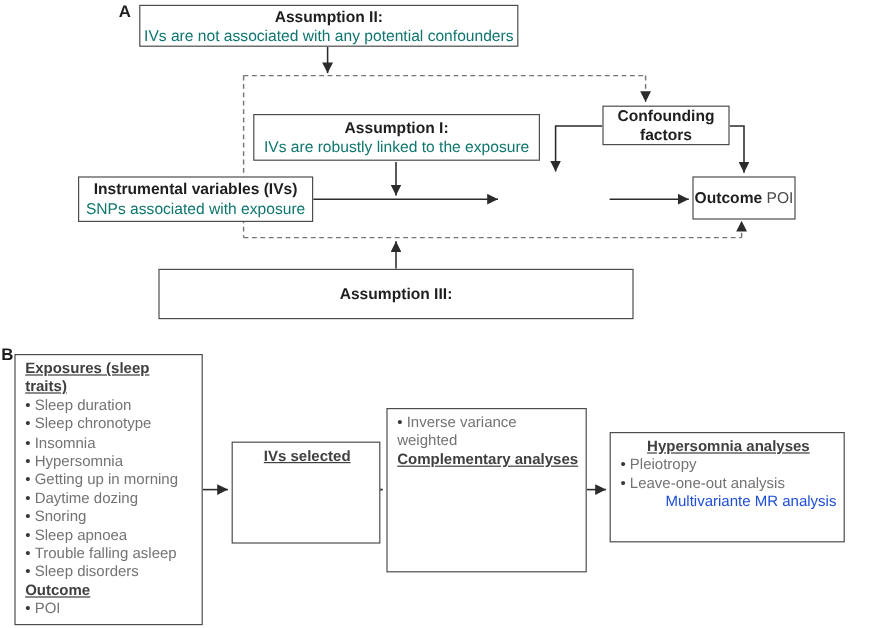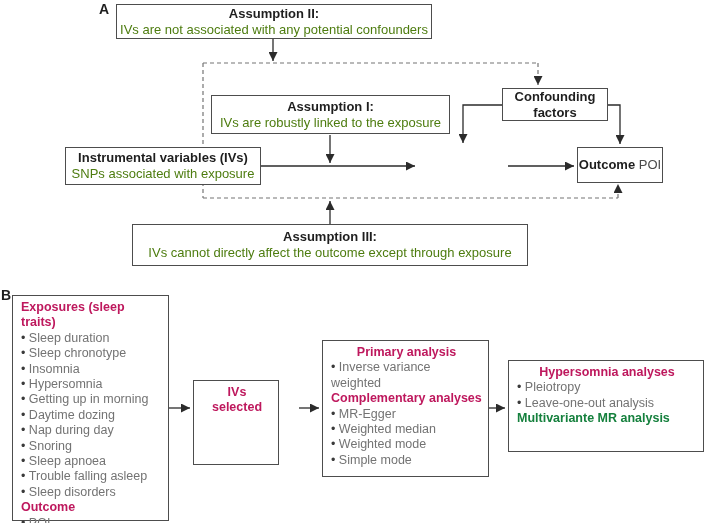--- a/index.html
+++ b/index.html
@@ -13,29 +13,29 @@
   }
   .box{
     position:absolute;z-index:1;box-sizing:border-box;background:#ffffff;
     border:1.3px solid #4d4d4d;
   }
   .flowbox{
     display:flex;flex-direction:column;justify-content:center;align-items:center;
     text-align:center;font-size:13px;line-height:16px;
   }
   .bt{font-weight:700;color:#1e1e1e;}
-  .bb{font-weight:400;color:#4d7c0f;}
+  .bb{font-weight:400;color:#0f766e;}
   .inline-title{font-weight:700;color:#1e1e1e;}
   .inline-body{font-weight:400;color:#4a4a4a;}
   .listbox{font-size:12.5px;line-height:15.4px;padding:4px 6px 2px 8px;}
-  .listbox .heading{font-weight:700;color:#be185d;}
+  .listbox .heading{font-weight:700;color:#404040;text-decoration:underline;}
   .listbox .heading.centered{text-align:center;}
   .listbox ul{margin:0;padding:0;list-style:none;color:#737373;}
   .listbox li::before{content:"\2022\00a0";color:#3a3a3a;}
-  .footer-line{font-weight:700;color:#15803d;text-align:left;}
+  .footer-line{font-weight:400;color:#1d4ed8;text-align:right;}
 </style>
 </head>
 <body>
 
 <div class="canvas">
 
   <svg class="connectors" width="726" height="523" viewBox="0 0 726 523">
     <defs>
       <marker id="arr" viewBox="0 0 9 9" refX="9" refY="4.5" markerWidth="9" markerHeight="9" markerUnits="userSpaceOnUse" orient="auto">
         <path d="M0,0 L9,4.5 L0,9 Z" fill="#2b2b2b"></path>
@@ -85,62 +85,53 @@
 
   <div class="box flowbox" style="left:577px;top:147px;width:86px;height:36px">
     <div>
       <span class="inline-title">Outcome</span>
       <span class="inline-body">POI</span>
     </div>
   </div>
 
   <div class="box flowbox" style="left:132px;top:224px;width:396px;height:42px">
     <div class="bt">Assumption III:</div>
-    <div class="bb">IVs cannot directly affect the outcome except through exposure</div>
   </div>
 
   <div class="panel-label" style="left:1px;top:287px">B</div>
 
   <div class="box listbox" style="left:12px;top:295px;width:157px;height:226px">
     <div class="heading">Exposures (sleep traits)</div>
     <ul>
         <li>Sleep duration</li>
         <li>Sleep chronotype</li>
         <li>Insomnia</li>
         <li>Hypersomnia</li>
         <li>Getting up in morning</li>
         <li>Daytime dozing</li>
-        <li>Nap during day</li>
         <li>Snoring</li>
         <li>Sleep apnoea</li>
         <li>Trouble falling asleep</li>
         <li>Sleep disorders</li>
       </ul>
     <div class="heading">Outcome</div>
     <ul>
         <li>POI</li>
       </ul>
   </div>
 
-  <div class="box listbox" style="left:193px;top:380px;width:86px;height:85px">
+  <div class="box listbox" style="left:193px;top:368px;width:124px;height:85px">
     <div class="heading centered">IVs selected</div>
   </div>
 
   <div class="box listbox" style="left:322px;top:340px;width:167px;height:137px">
-    <div class="heading centered">Primary analysis</div>
     <ul>
         <li>Inverse variance weighted</li>
       </ul>
     <div class="heading">Complementary analyses</div>
-    <ul>
-        <li>MR-Egger</li>
-        <li>Weighted median</li>
-        <li>Weighted mode</li>
-        <li>Simple mode</li>
-      </ul>
   </div>
 
   <div class="box listbox" style="left:508px;top:360px;width:196px;height:92px">
     <div class="heading centered">Hypersomnia analyses</div>
     <ul>
         <li>Pleiotropy</li>
         <li>Leave-one-out analysis</li>
       </ul>
     <div class="footer-line">Multivariante MR analysis</div>
   </div>

